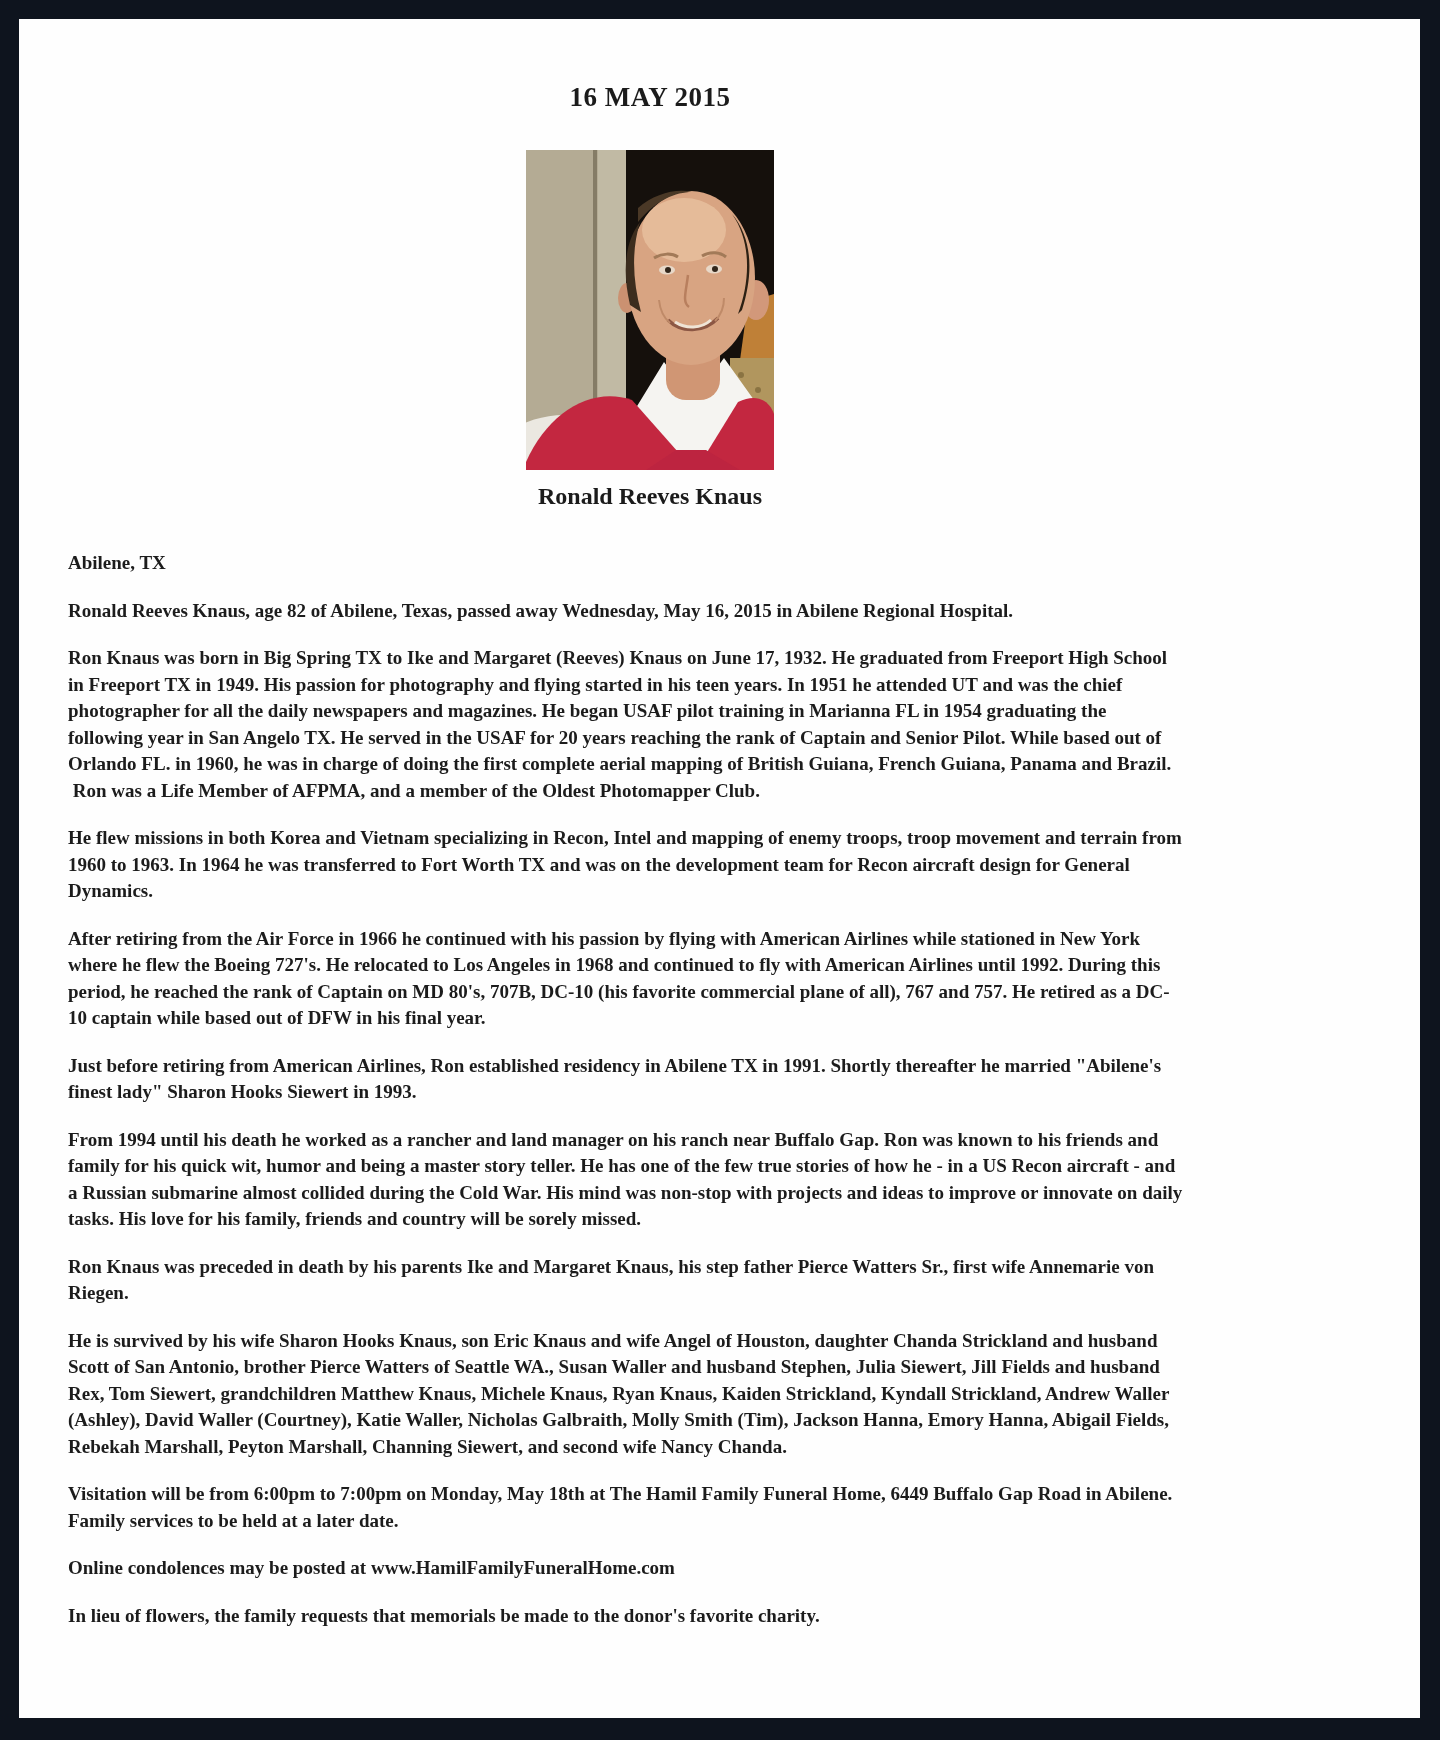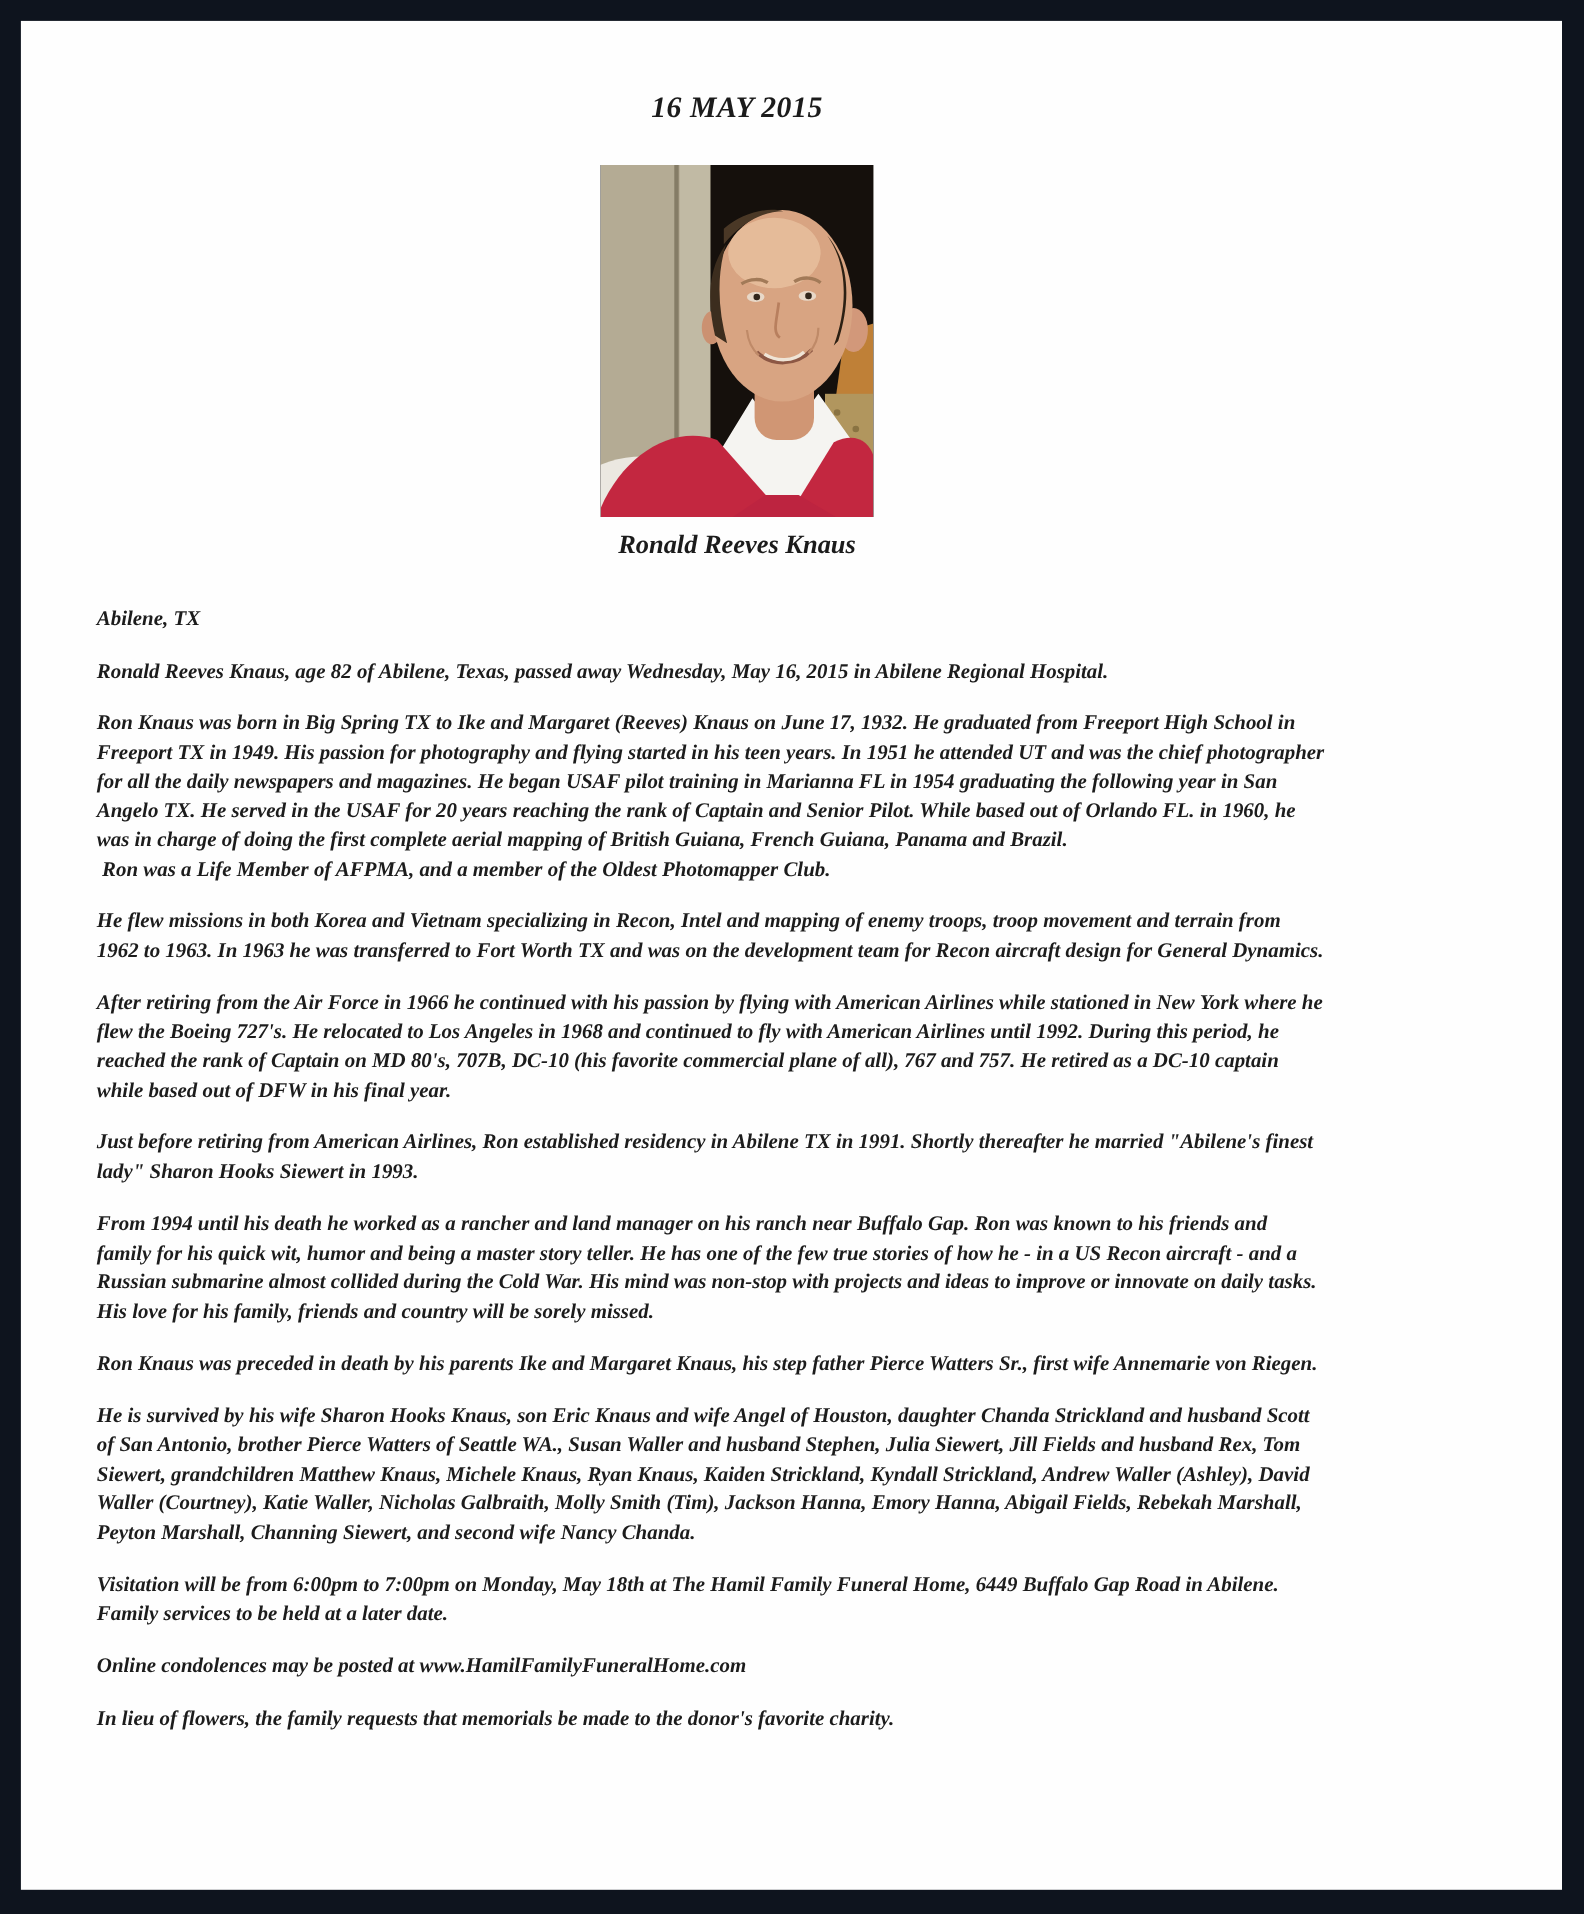--- a/index.html
+++ b/index.html
@@ -10,22 +10,21 @@
     position:relative;
   }
   .paper{
     position:absolute;left:19px;top:19px;
     width:1401px;height:1699px;
     background:#fefefe;
     overflow:hidden;
   }
   .col{
     width:1164px;
-    margin-left:69px;
-    font-style:italic;
+    margin-left:49px;
   }
   .title{
     margin:63px 0 0 0;
     text-align:center;
     font-size:27px;
     font-weight:bold;
     color:#1b1b1b;
     letter-spacing:0.5px;
   }
   .photo-block{margin:37px 0 0 0;padding:0;}
@@ -121,21 +120,21 @@
         </svg>
       </div>
       <figcaption class="caption">Ronald Reeves Knaus</figcaption>
     </figure>
 
     <div class="bodytext">
       <p>Abilene, TX</p>
       <p>Ronald Reeves Knaus, age 82 of Abilene, Texas, passed away Wednesday, May 16, 2015 in Abilene Regional Hospital.</p>
       <p>Ron Knaus was born in Big Spring TX to Ike and Margaret (Reeves) Knaus on June 17, 1932. He graduated from Freeport High School in Freeport TX in 1949. His passion for photography and flying started in his teen years. In 1951 he attended UT and was the chief photographer for all the daily newspapers and magazines. He began USAF pilot training in Marianna FL in 1954 graduating the following year in San Angelo TX. He served in the USAF for 20 years reaching the rank of Captain and Senior Pilot. While based out of Orlando FL. in 1960, he was in charge of doing the first complete aerial mapping of British Guiana, French Guiana, Panama and Brazil.
  Ron was a Life Member of AFPMA, and a member of the Oldest Photomapper Club.</p>
-      <p>He flew missions in both Korea and Vietnam specializing in Recon, Intel and mapping of enemy troops, troop movement and terrain from 1962 to 1963. In 1963 he was transferred to Fort Worth TX and was on the development team for Recon aircraft design for General Dynamics.</p>
+      <p>He flew missions in both Korea and Vietnam specializing in Recon, Intel and mapping of enemy troops, troop movement and terrain from 1960 to 1963. In 1964 he was transferred to Fort Worth TX and was on the development team for Recon aircraft design for General Dynamics.</p>
       <p>After retiring from the Air Force in 1966 he continued with his passion by flying with American Airlines while stationed in New York where he flew the Boeing 727's. He relocated to Los Angeles in 1968 and continued to fly with American Airlines until 1992. During this period, he reached the rank of Captain on MD 80's, 707B, DC-10 (his favorite commercial plane of all), 767 and 757. He retired as a DC-10 captain while based out of DFW in his final year.</p>
       <p>Just before retiring from American Airlines, Ron established residency in Abilene TX in 1991. Shortly thereafter he married "Abilene's finest lady" Sharon Hooks Siewert in 1993.</p>
       <p>From 1994 until his death he worked as a rancher and land manager on his ranch near Buffalo Gap. Ron was known to his friends and family for his quick wit, humor and being a master story teller. He has one of the few true stories of how he - in a US Recon aircraft - and a Russian submarine almost collided during the Cold War. His mind was non-stop with projects and ideas to improve or innovate on daily tasks. His love for his family, friends and country will be sorely missed.</p>
       <p>Ron Knaus was preceded in death by his parents Ike and Margaret Knaus, his step father Pierce Watters Sr., first wife Annemarie von Riegen.</p>
       <p>He is survived by his wife Sharon Hooks Knaus, son Eric Knaus and wife Angel of Houston, daughter Chanda Strickland and husband Scott of San Antonio, brother Pierce Watters of Seattle WA., Susan Waller and husband Stephen, Julia Siewert, Jill Fields and husband Rex, Tom Siewert, grandchildren Matthew Knaus, Michele Knaus, Ryan Knaus, Kaiden Strickland, Kyndall Strickland, Andrew Waller (Ashley), David Waller (Courtney), Katie Waller, Nicholas Galbraith, Molly Smith (Tim), Jackson Hanna, Emory Hanna, Abigail Fields, Rebekah Marshall, Peyton Marshall, Channing Siewert, and second wife Nancy Chanda.</p>
       <p>Visitation will be from 6:00pm to 7:00pm on Monday, May 18th at The Hamil Family Funeral Home, 6449 Buffalo Gap Road in Abilene. Family services to be held at a later date.</p>
       <p>Online condolences may be posted at www.HamilFamilyFuneralHome.com</p>
       <p>In lieu of flowers, the family requests that memorials be made to the donor's favorite charity.</p>
     </div>
 

